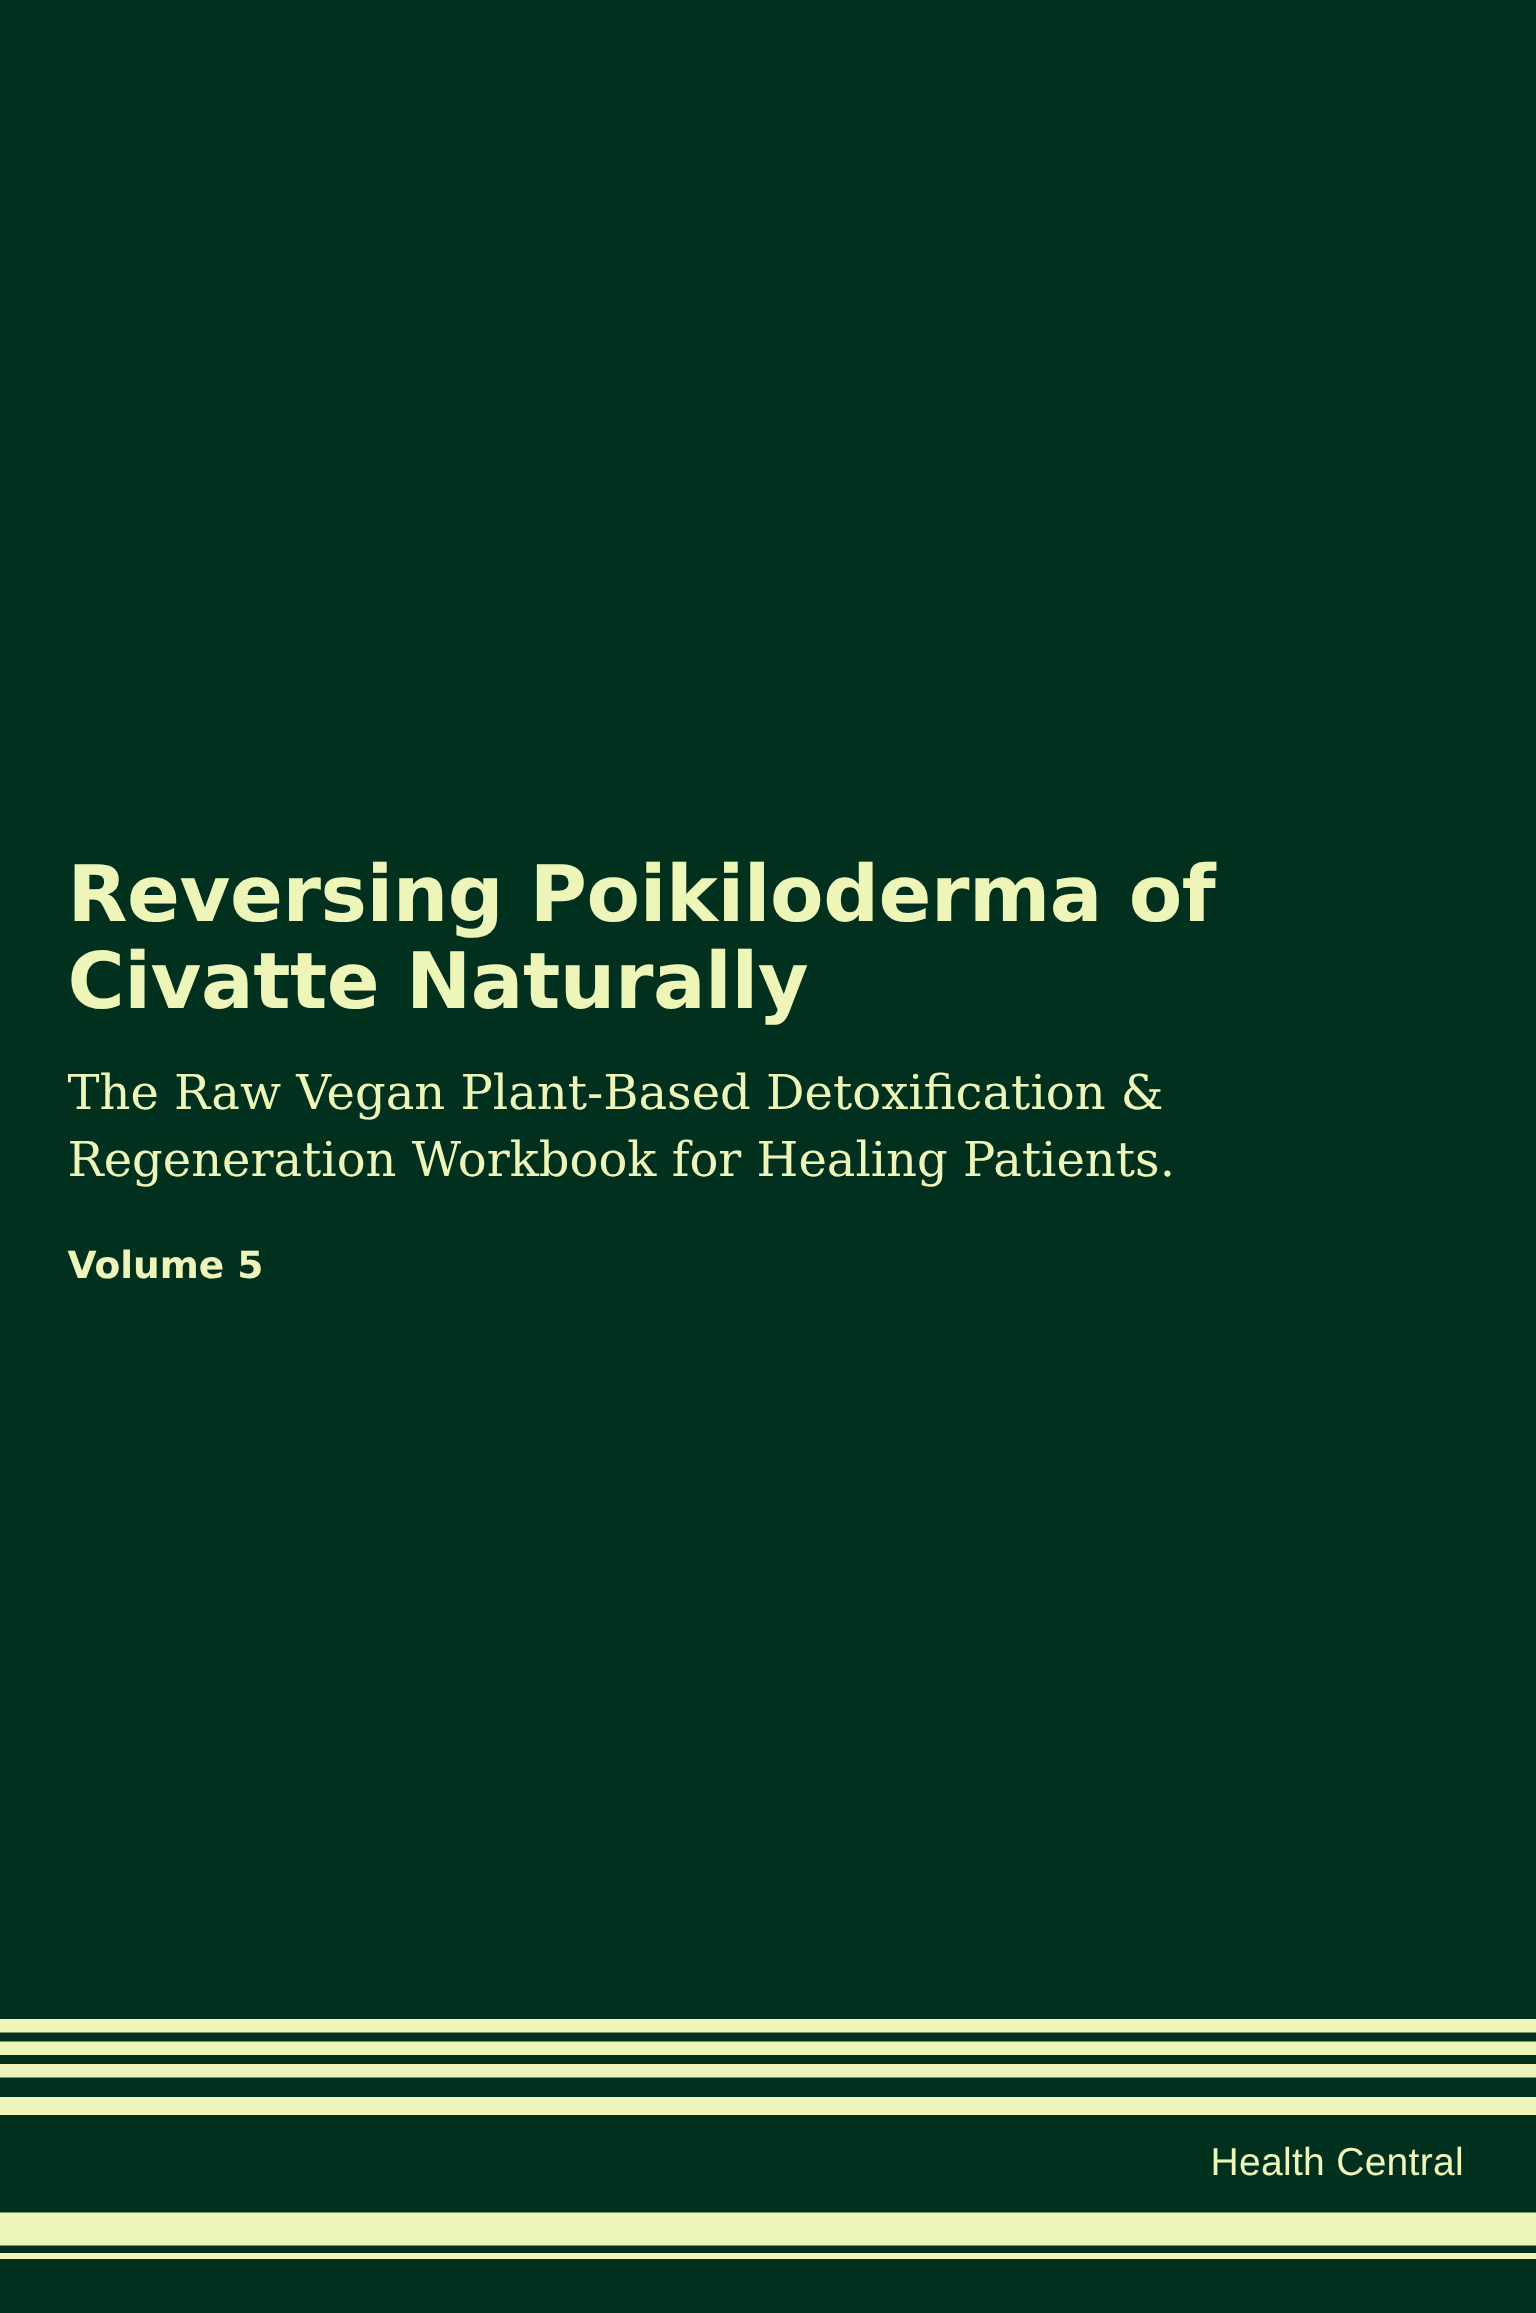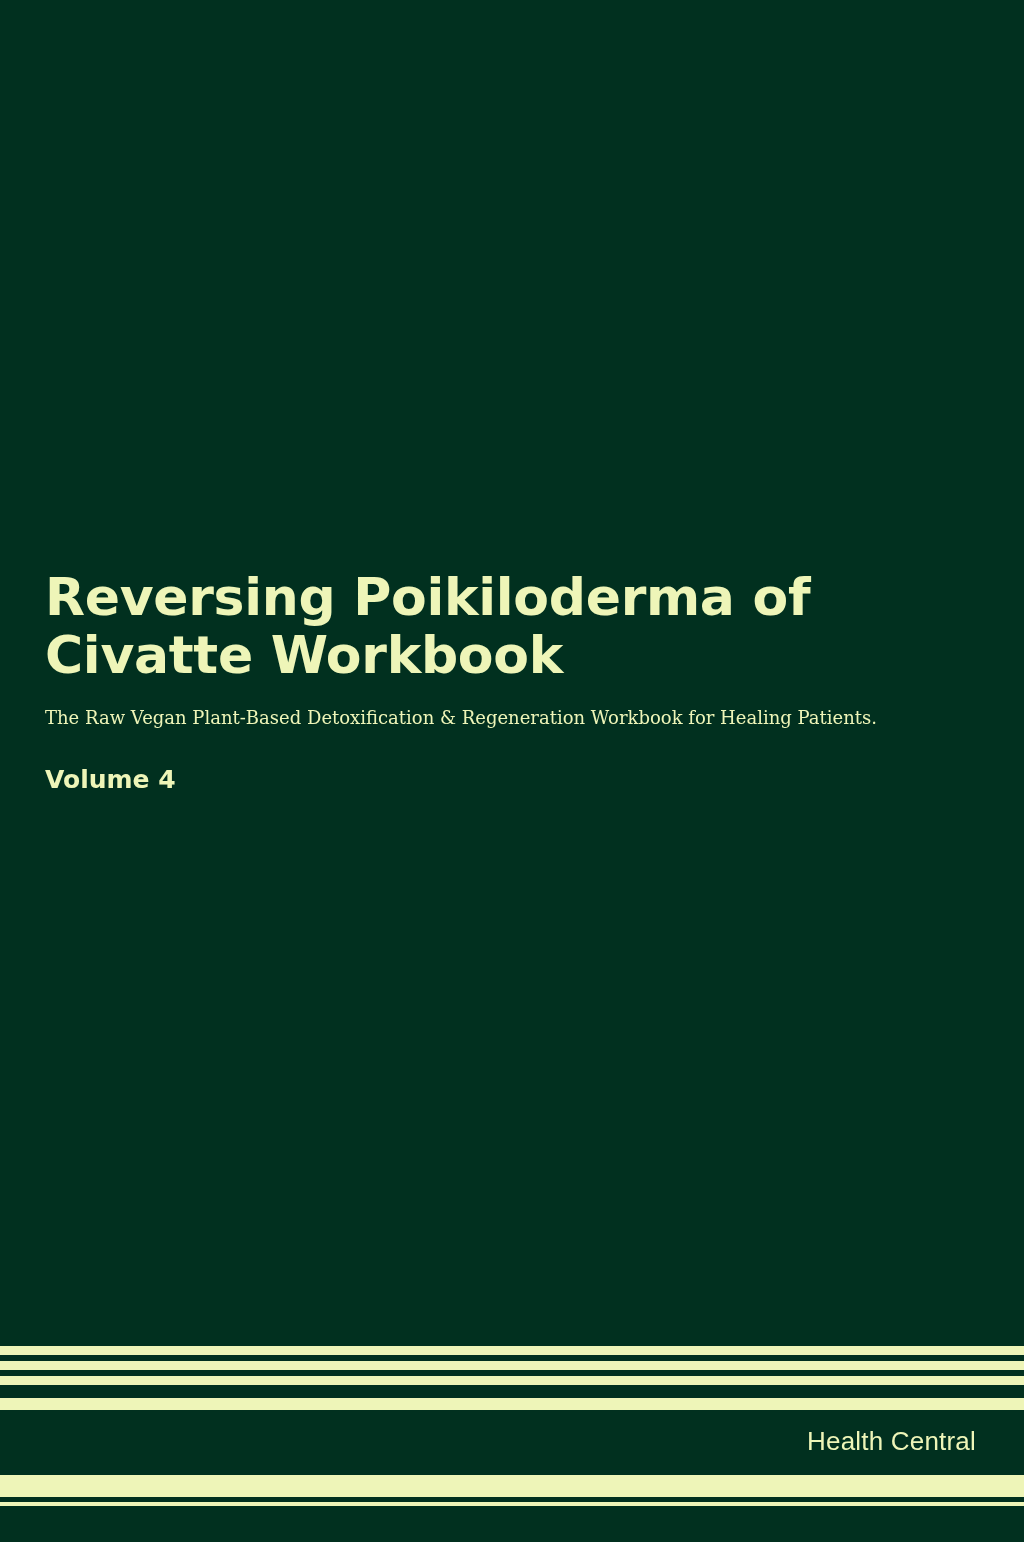--- a/index.html
+++ b/index.html
@@ -29,21 +29,21 @@
     font-family: "DejaVu Sans", sans-serif;
     font-weight: bold;
     font-size: 52px;
     line-height: 1.12;
     color: #eef5b8;
     letter-spacing: -0.3px;
     margin: 0 0 22px 0;
   }
   .book-subtitle {
     font-family: "DejaVu Serif", "Liberation Serif", serif;
-    font-size: 18px;
+    font-size: 32px;
     line-height: 1.38;
     color: #eef5b8;
     margin: 0 0 34px 0;
     max-width: 900px;
   }
   .book-volume {
     font-family: "DejaVu Sans", sans-serif;
     font-weight: bold;
     font-size: 25px;
     color: #eef5b8;
@@ -79,23 +79,23 @@
     color: #eef5b8;
     letter-spacing: 0.2px;
   }
 </style>
 </head>
 <body>
 
 <div class="cover">
 
   <div class="title-block">
-    <h1 class="book-title">Reversing Poikiloderma of Civatte Workbook</h1>
+    <h1 class="book-title">Reversing Poikiloderma of Civatte Naturally</h1>
     <p class="book-subtitle">The Raw Vegan Plant-Based Detoxification &amp; Regeneration Workbook for Healing Patients.</p>
-    <p class="book-volume">Volume 4</p>
+    <p class="book-volume">Volume 5</p>
   </div>
 
   <div class="bands">
     <div class="band band-1"></div>
     <div class="band band-2"></div>
     <div class="band band-3"></div>
     <div class="band band-4"></div>
     <div class="band band-5"></div>
     <div class="band band-6"></div>
     <div class="publisher">Health Central</div>

